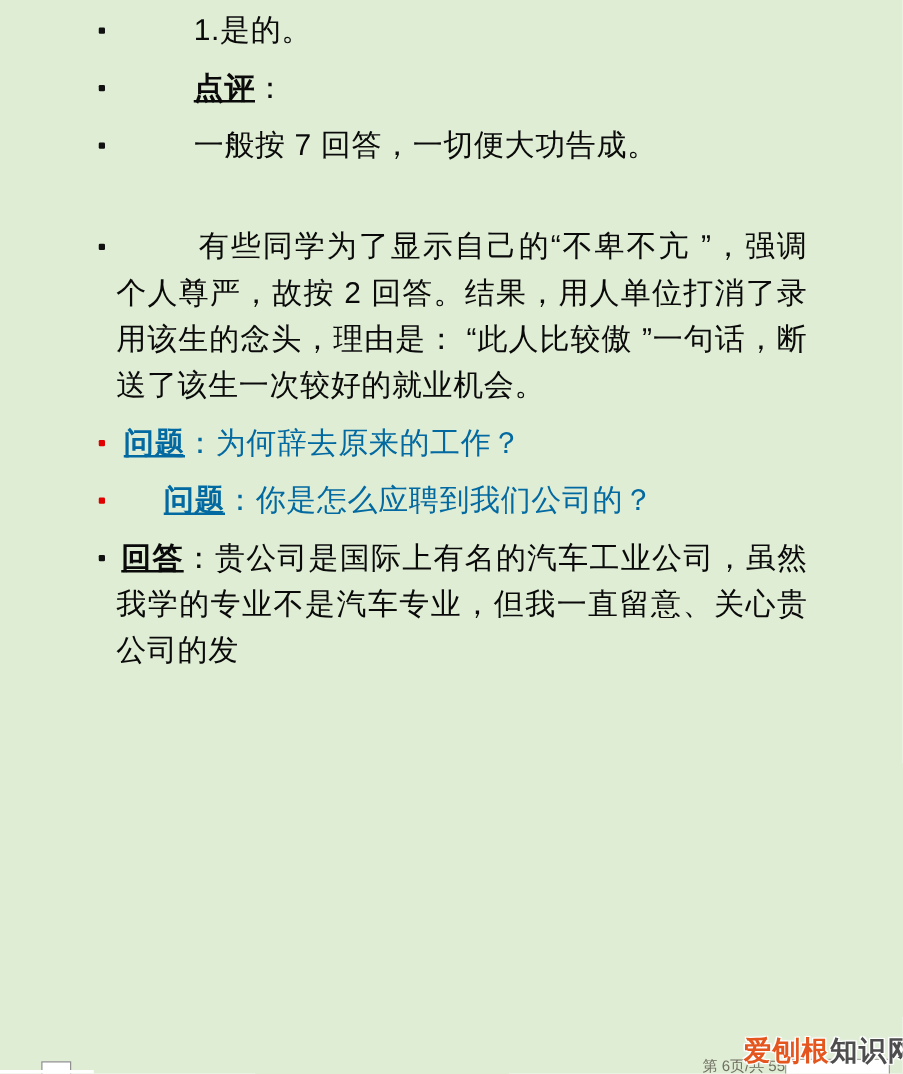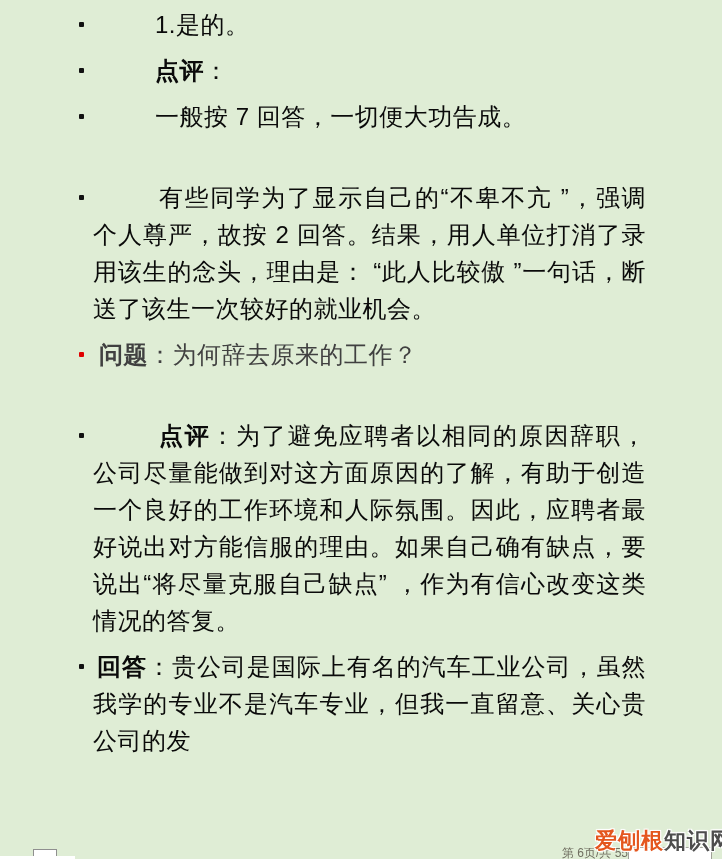--- a/index.html
+++ b/index.html
@@ -19,29 +19,29 @@
   }
   .item{position:relative;}
   .txt{
     margin:0 0 9px 0;
     font-size:24px;
     line-height:37px;
     letter-spacing:0.5px;
     text-align:justify;
     font-weight:500;
   }
-  .pfx{font-weight:900;}
+  .pfx{font-weight:900;text-decoration:underline;}
   .bullet{
     position:absolute;
     left:-14px;top:16px;
     width:5px;height:5px;
     background:#111;
     border-radius:1px;
   }
-  .q .txt{color:#404040;}
+  .q .txt{color:#0369a1;}
   .q .bullet{background:#e00000;}
   
   .ind-a .txt{text-indent:62px;}
   .ind-b .txt{text-indent:66px;margin-top:44px;}
   .ind-c .txt{text-indent:6px;}
   .ind-d .txt{text-indent:38px;}
   .ind-e .txt{text-indent:4px;}
 
   .watermark{
     position:absolute;
@@ -113,25 +113,25 @@
       <span class="bullet"></span>
       <p class="txt"><span class="pfx"></span><span>有些同学为了显示自己的“不卑不亢 ”，强调个人尊严，故按 2 回答。结果，用人单位打消了录用该生的念头，理由是： “此人比较傲 ”一句话，断送了该生一次较好的就业机会。</span></p>
     </div>
 
     <div class="item ind-c q">
       <span class="bullet"></span>
       <p class="txt"><span class="pfx">问题</span><span>：为何辞去原来的工作？</span></p>
     </div>
 
 
-    <div class="item ind-b">
+
+    <div class="item ind-d q">
       <span class="bullet"></span>
-      <p class="txt"><span class="pfx">点评</span><span>：为了避免应聘者以相同的原因辞职，公司尽量能做到对这方面原因的了解，有助于创造一个良好的工作环境和人际氛围。因此，应聘者最好说出对方能信服的理由。如果自己确有缺点，要说出“将尽量克服自己缺点” ，作为有信心改变这类情况的答复。</span></p>
+      <p class="txt"><span class="pfx">问题</span><span>：你是怎么应聘到我们公司的？</span></p>
     </div>
-
 
     <div class="item ind-e">
       <span class="bullet"></span>
       <p class="txt"><span class="pfx">回答</span><span>：贵公司是国际上有名的汽车工业公司，虽然我学的专业不是汽车专业，但我一直留意、关心贵公司的发</span></p>
     </div>
 
   </div>
 
   <div class="corner-box"></div>
   <div class="edge-sliver"></div>

